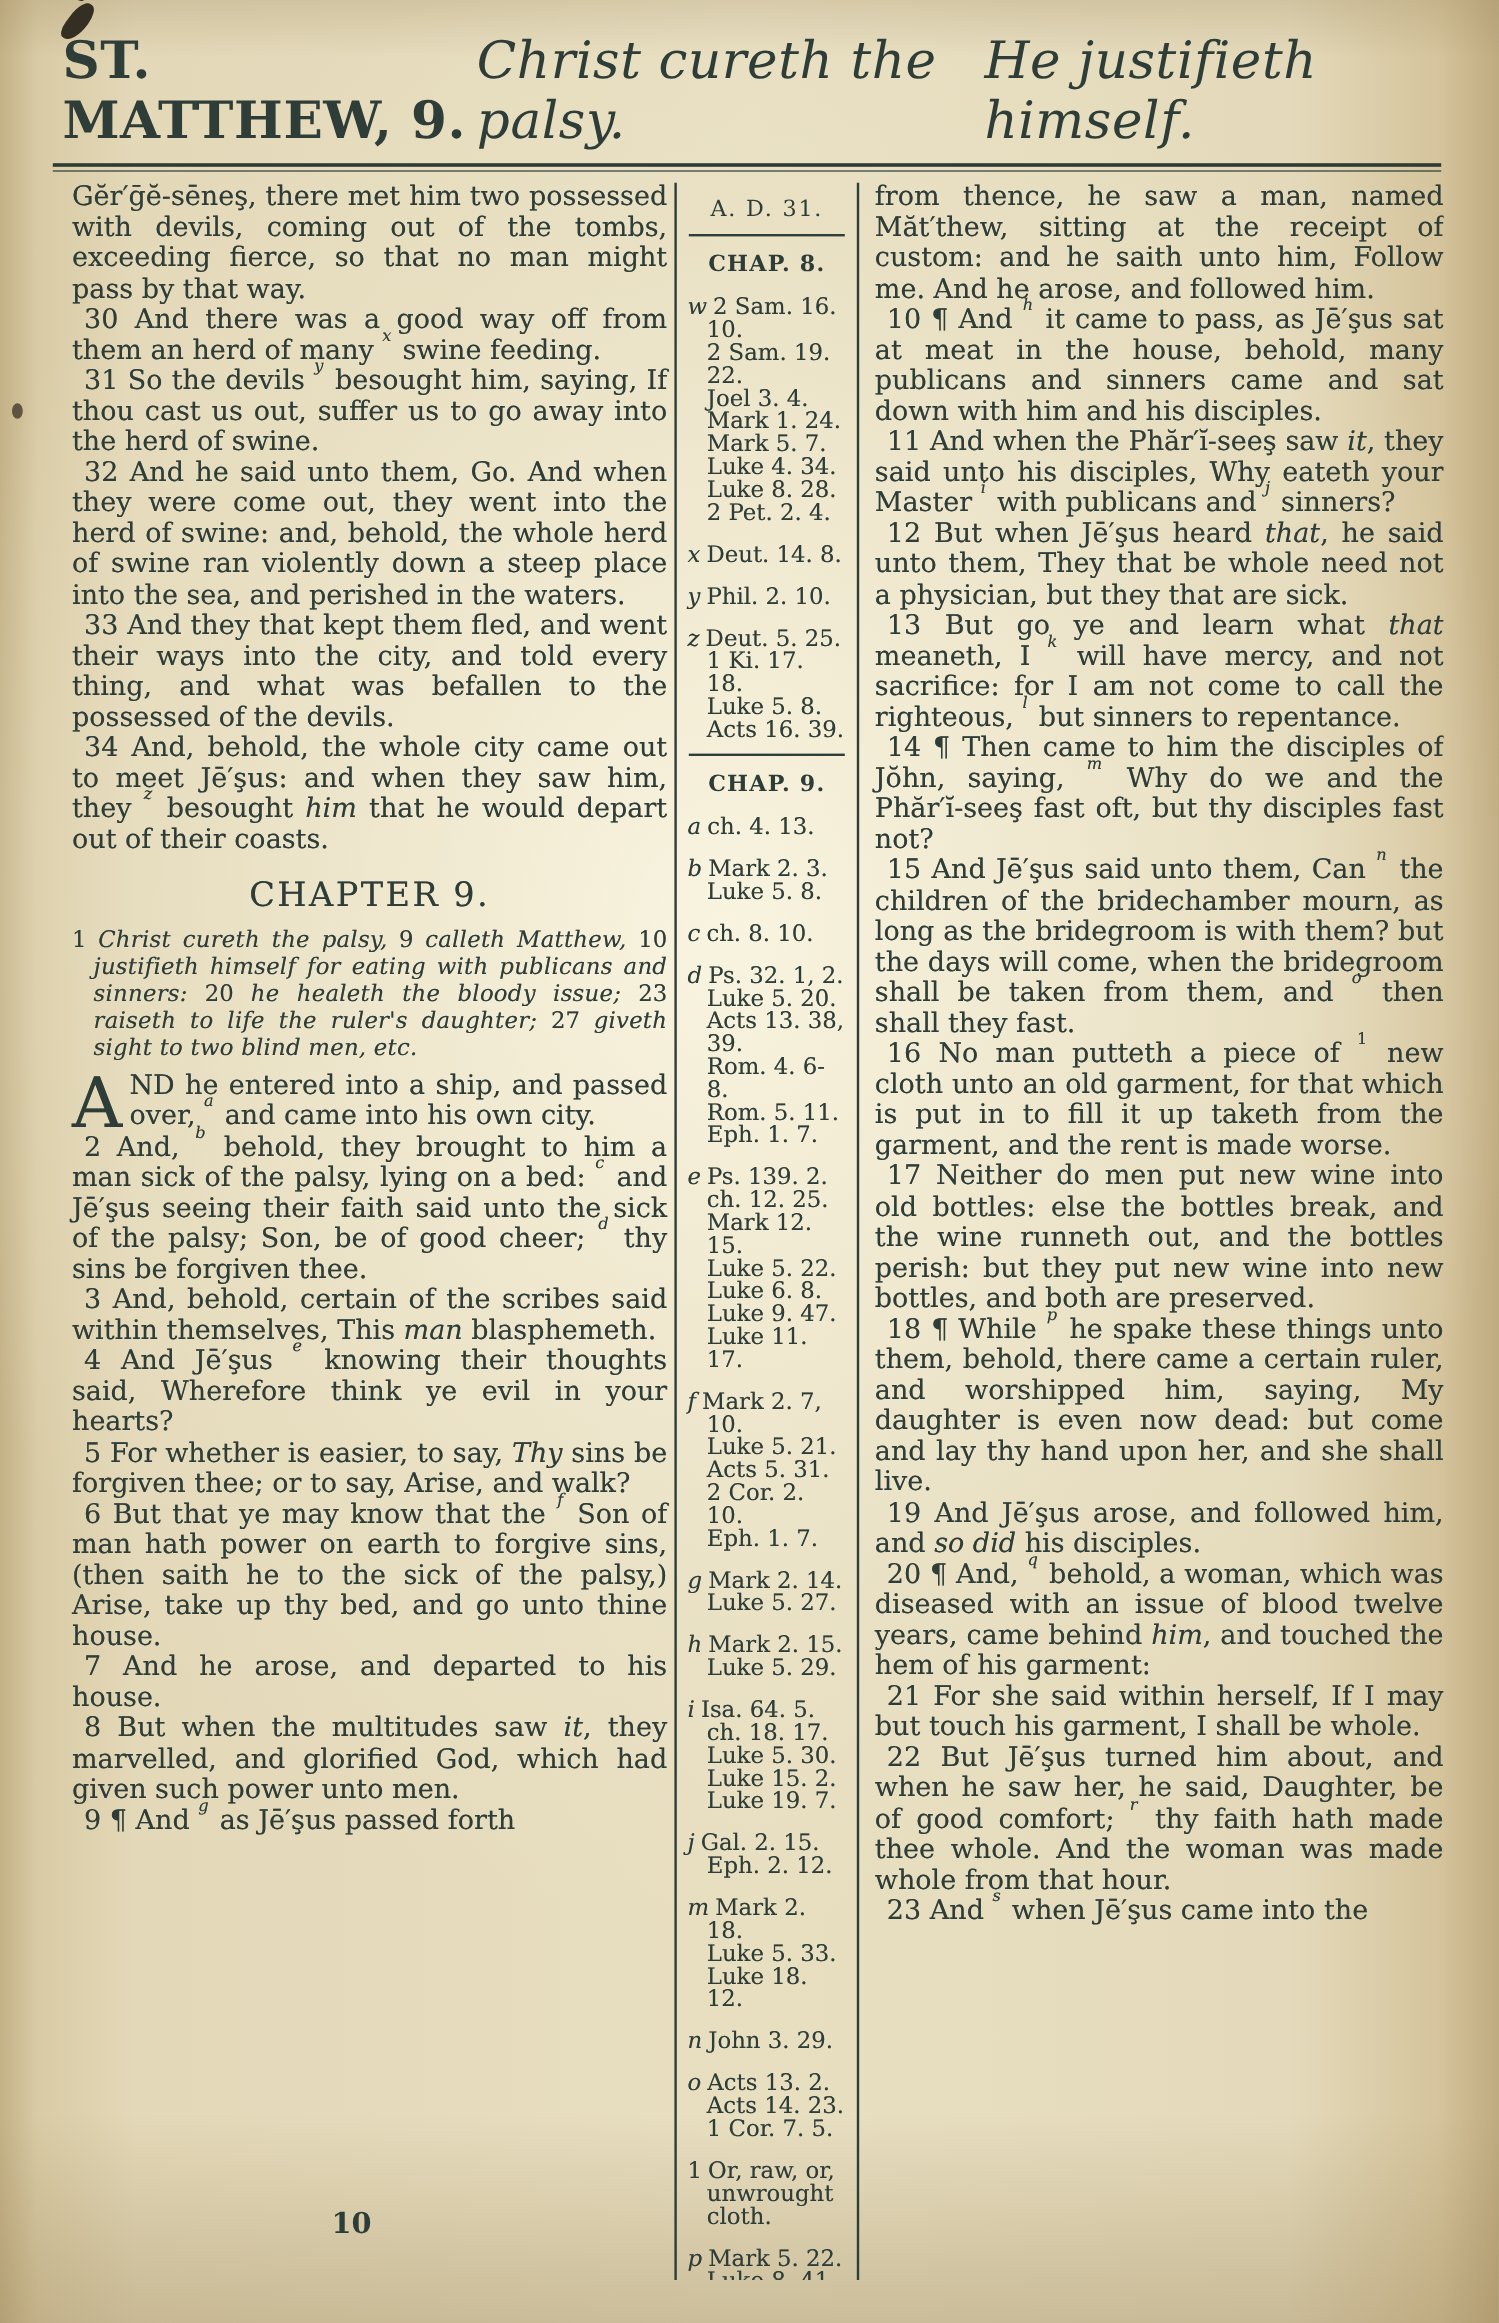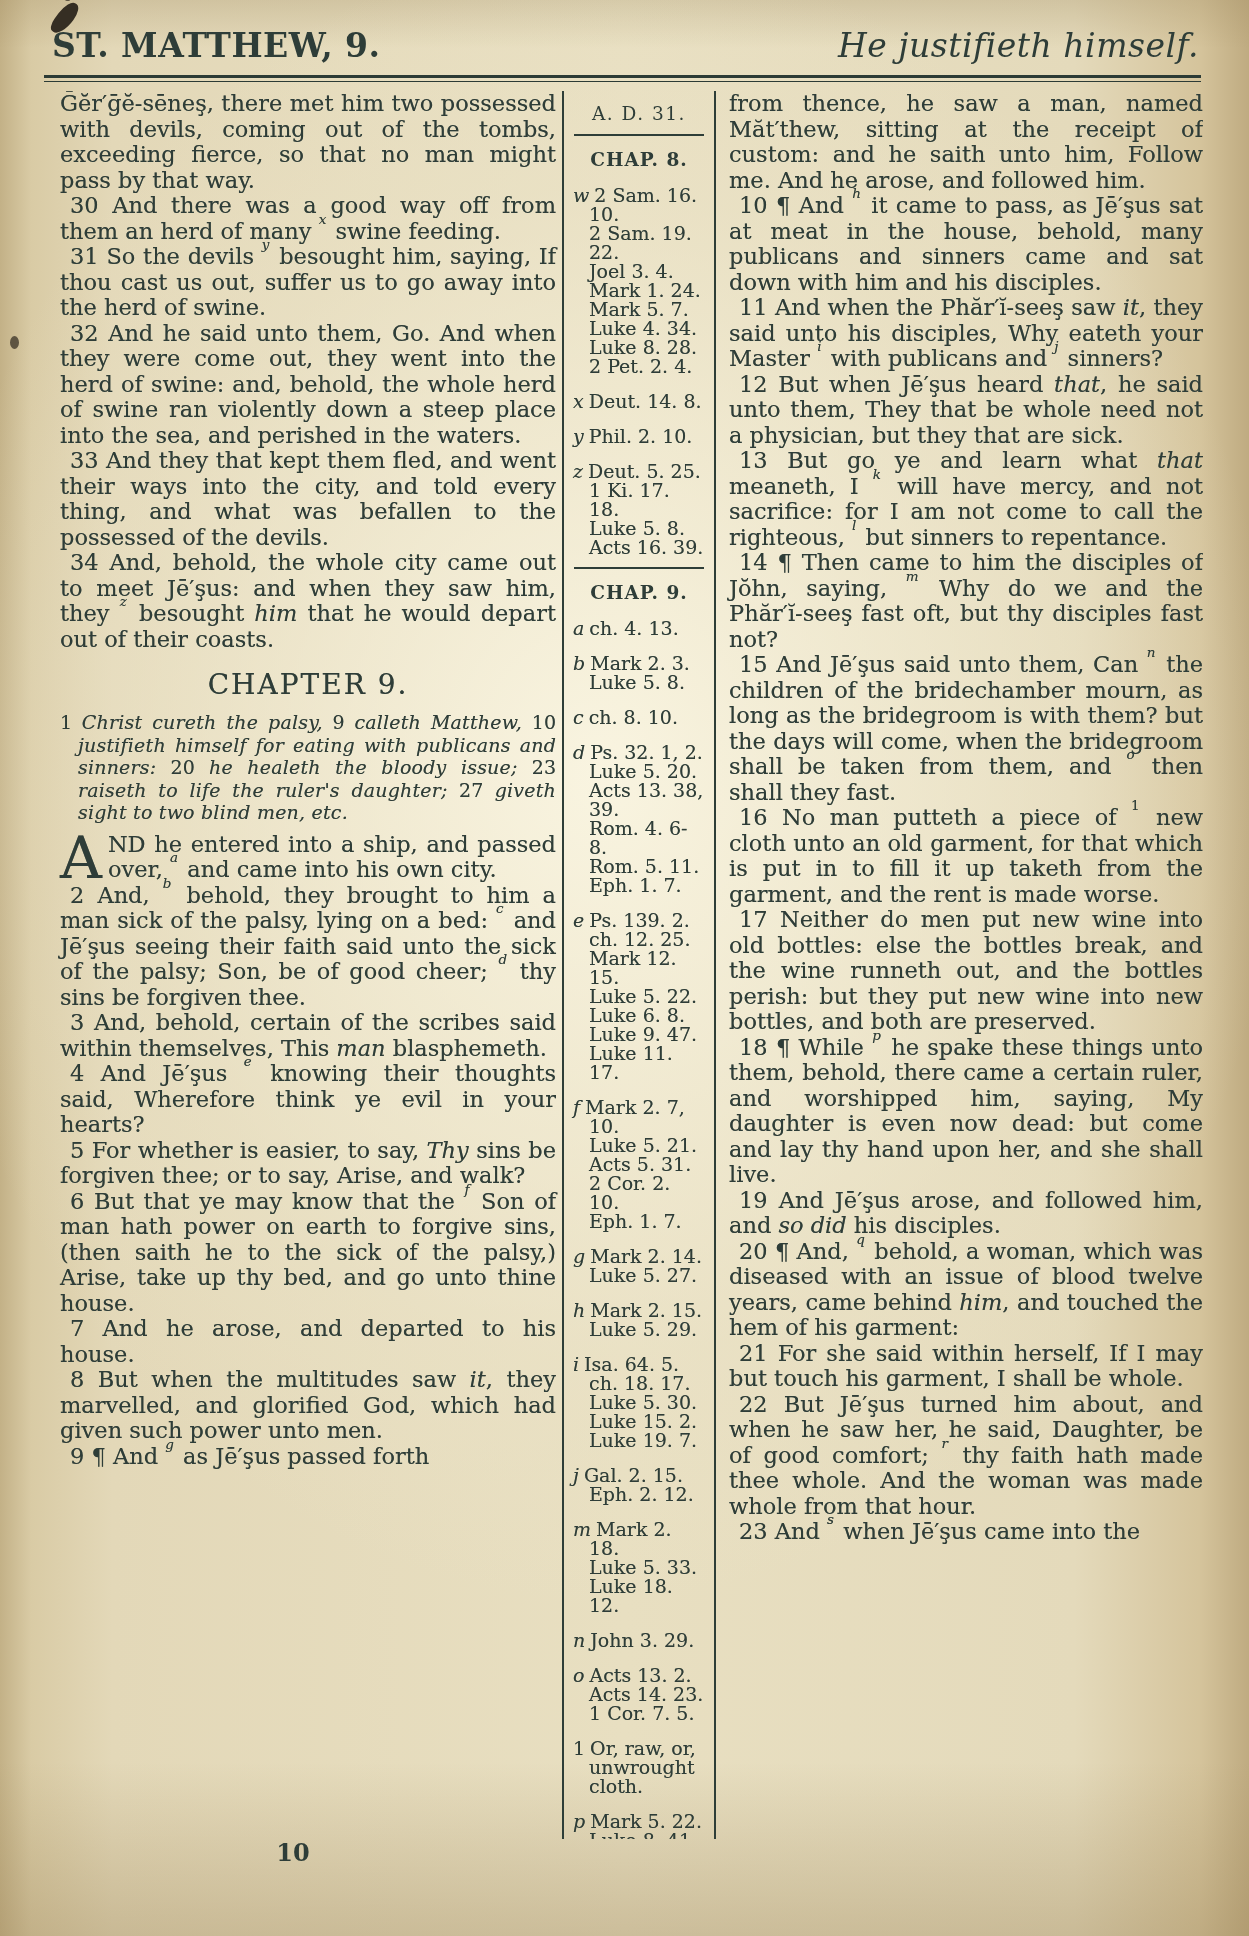--- a/index.html
+++ b/index.html
@@ -17,21 +17,21 @@
       #dccfa9;
   }
   .ink-mark{position:absolute;left:57px;top:0px;width:16px;height:36px;background:#352e23;
     border-radius:55% 45% 65% 35%;transform:rotate(36deg);}
   .ink-mark::after{content:'';position:absolute;left:-13px;top:-7px;width:15px;height:10px;
     background:#3a3227;border-radius:50%;transform:rotate(24deg);}
   .speck{position:absolute;left:10px;top:336px;width:9px;height:13px;background:#4a4232;
     border-radius:50%;opacity:.85;}
   .content{position:relative;padding:26px 46px 0 42px;}
   .header-row{display:flex;justify-content:space-between;align-items:center;
-    font-size:33px;padding:0 4px 8px 10px;letter-spacing:.5px;}
+    font-size:43px;padding:0 4px 8px 10px;letter-spacing:.5px;}
   .header-left{font-weight:bold;}
   .header-center,.header-right{font-style:italic;}
   .header-rule{height:3px;border-top:3px solid #2c3b35;border-bottom:1px solid #2c3b35;margin:2px 2px 0 2px;}
   .columns{display:flex;margin-top:9px;height:1748px;overflow:hidden;}
   .col-left{width:502px;padding-right:6px;box-sizing:border-box;margin-left:18px;}
   .col-refs{width:154px;border-left:2px solid #2e3e38;border-right:2px solid #2e3e38;
     padding:0 9px;box-sizing:border-box;flex-shrink:0;}
   .col-right{flex:1;padding-left:13px;box-sizing:border-box;}
   .col-left p,.col-right p{font-size:22.5px;line-height:25.5px;text-align:justify;margin:0;
     text-shadow:0 0 .5px rgba(44,59,53,.55);}
@@ -59,20 +59,21 @@
 </style>
 </head>
 <body>
 
 <div class="page">
   <div class="ink-mark"></div>
   <div class="speck"></div>
   <div class="content">
     <div class="header-row">
       <span class="header-left">ST. MATTHEW, 9.</span>
+      <span class="header-center">Christ cureth the palsy.</span>
       <span class="header-right">He justifieth himself.</span>
     </div>
     <div class="header-rule"></div>
     <div class="columns">
       <div class="col-left" id="col-left">
           <p class="body-cont">Ḡĕr′ḡĕ-sēneş, there met him two possessed with devils, coming out of the tombs, exceeding fierce, so that no man might pass by that way.</p>
           <p class="verse">30 And there was a good way off from them an herd of many <sup class="ref">x</sup> swine feeding.</p>
           <p class="verse">31 So the devils <sup class="ref">y</sup> besought him, saying, If thou cast us out, suffer us to go away into the herd of swine.</p>
           <p class="verse">32 And he said unto them, Go. And when they were come out, they went into the herd of swine: and, behold, the whole herd of swine ran violently down a steep place into the sea, and perished in the waters.</p>
           <p class="verse">33 And they that kept them fled, and went their ways into the city, and told every thing, and what was befallen to the possessed of the devils.</p>

